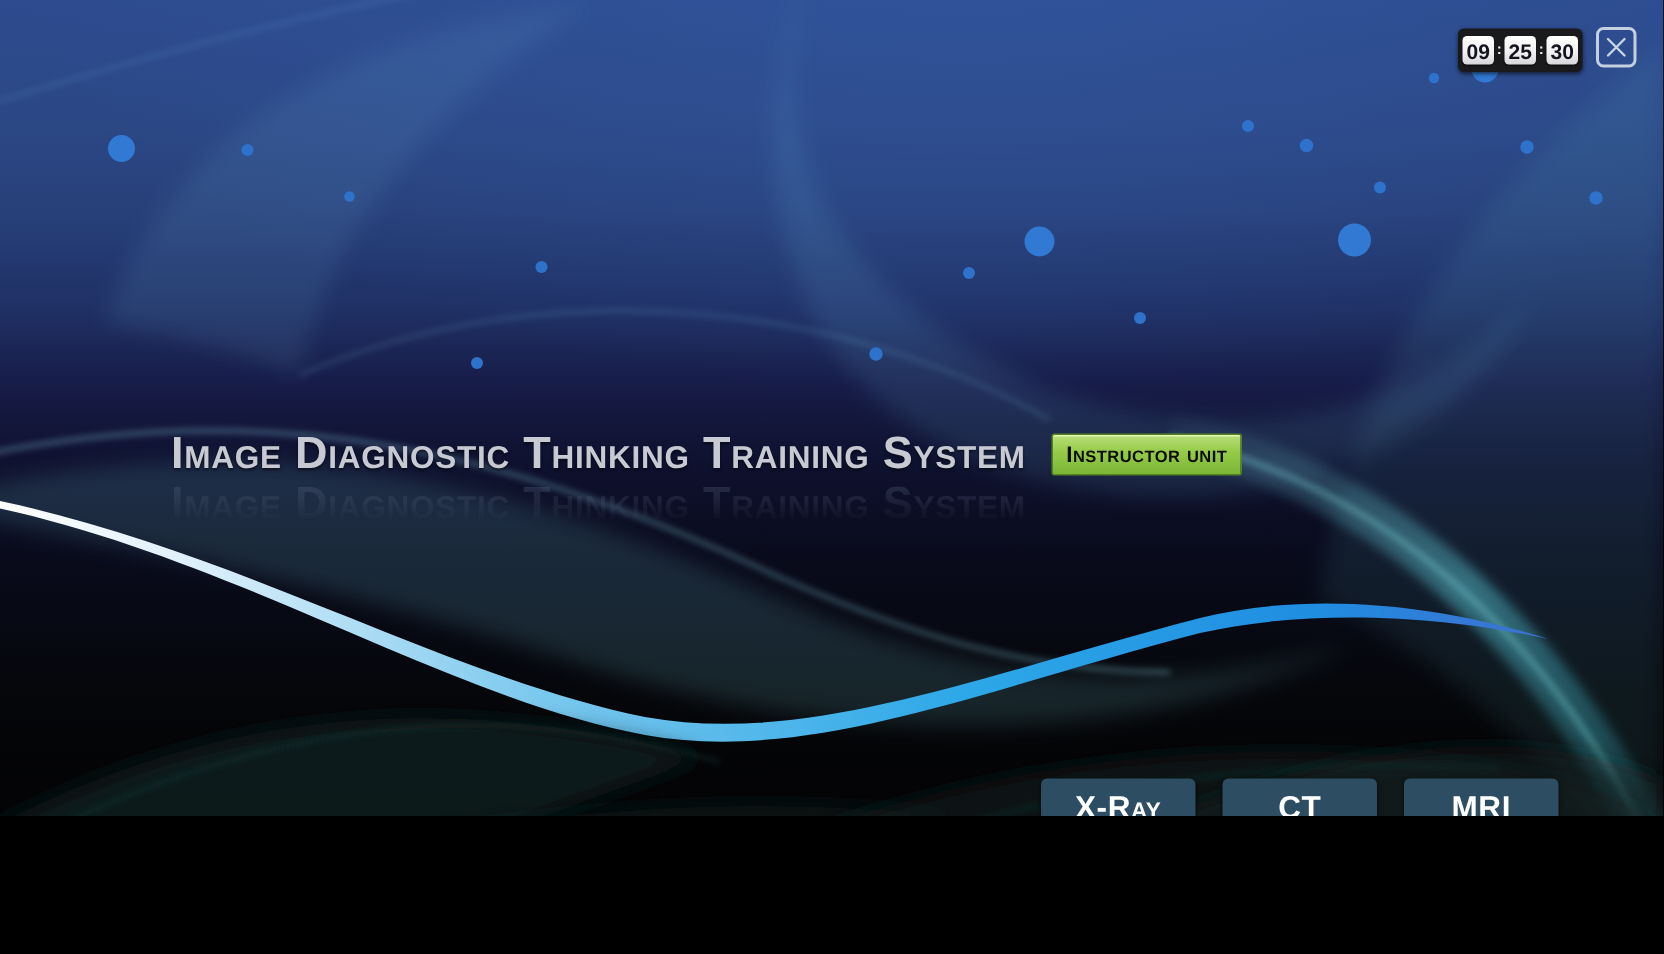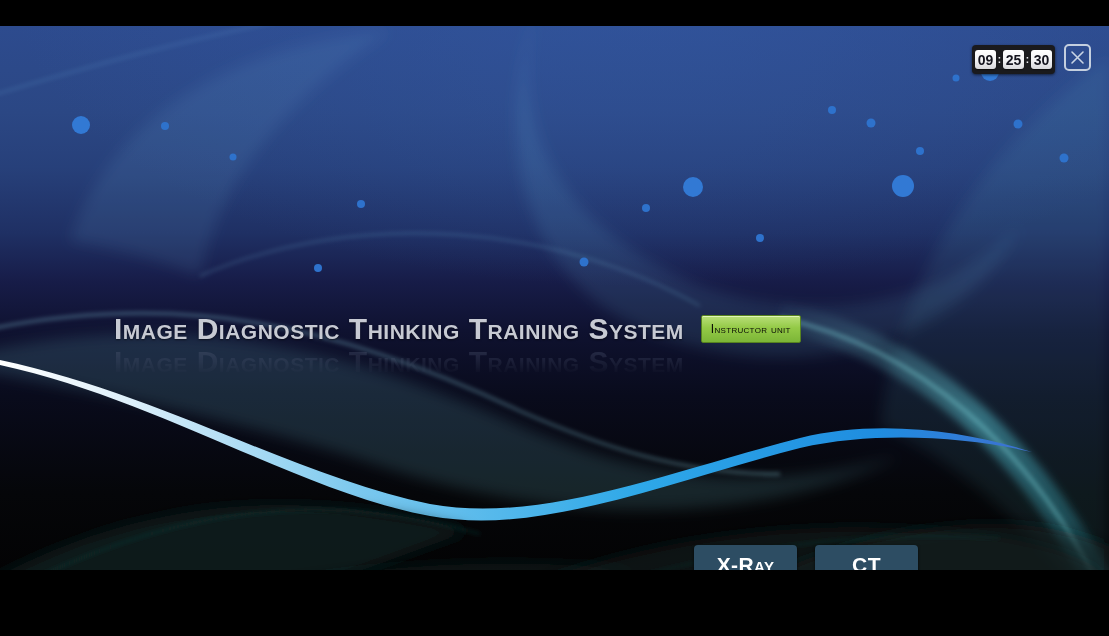--- a/index.html
+++ b/index.html
@@ -6,21 +6,20 @@
   .frame{
     position:relative;
     width:1109px;height:544px;
     overflow:hidden;
     font-family:"Liberation Sans",sans-serif;
     background:
       radial-gradient(ellipse 900px 420px at 58% -6%, rgba(52,90,165,0.55), rgba(52,90,165,0) 70%),
       linear-gradient(180deg,
         #2d4b8e 0%, #2b4784 16%, #27407a 26%, #1f3064 38%,
         #171c48 47%, #0f1230 56%, #090b1c 68%, #050609 86%, #030304 100%);
-    margin-top: 26px;
   }
   svg.bg{position:absolute;left:0;top:0;}
 
   
   .clock{
     position:absolute;left:972px;top:19px;height:25px;
     display:flex;align-items:center;gap:1px;
     background:#1a1a1d;border-radius:4px;padding:2px 3px;
     box-shadow:0 1px 3px rgba(0,0,0,.6);
   }
@@ -50,21 +49,21 @@
   .main-title{
     font-variant:small-caps;font-weight:bold;font-size:30px;
     letter-spacing:.5px;color:#c7cad3;line-height:1;
     text-shadow:0 1px 2px rgba(0,0,0,.5);
   }
   .badge{
     height:26px;padding:0 9px;border:1px solid #57831f;border-radius:2px;
     background:linear-gradient(180deg,#b9df79 0%,#94ca47 45%,#7cb637 100%);
     box-shadow:inset 0 1px 0 rgba(230,248,190,.9);
     display:flex;align-items:center;
-    font-variant:small-caps;font-weight:normal;font-size:12px;
+    font-variant:small-caps;font-weight:bold;font-size:15px;
     color:#0b0d06;letter-spacing:.3px;
   }
   .title-reflection{
     position:absolute;left:114px;top:321px;white-space:nowrap;
     font-variant:small-caps;font-weight:bold;font-size:30px;
     letter-spacing:.5px;color:#58617c;line-height:1;opacity:.42;
     -webkit-mask-image:linear-gradient(180deg,rgba(0,0,0,.9) 0%,rgba(0,0,0,0) 95%);
     mask-image:linear-gradient(180deg,rgba(0,0,0,.9) 0%,rgba(0,0,0,0) 95%);
   }
   
@@ -177,14 +176,15 @@
   </button>
 
   <div class="title-row">
     <div class="main-title">Image Diagnostic Thinking Training System</div>
     <div class="badge">Instructor unit</div>
   </div>
   <div class="title-reflection">Image Diagnostic Thinking Training System</div>
 
   <button class="modality-btn btn-ct" type="button">CT</button>
   <button class="modality-btn btn-xray" type="button">X-Ray</button>
+  <button class="modality-btn btn-mri" type="button">MRI</button>
 
 </div>
 
 </body></html>

